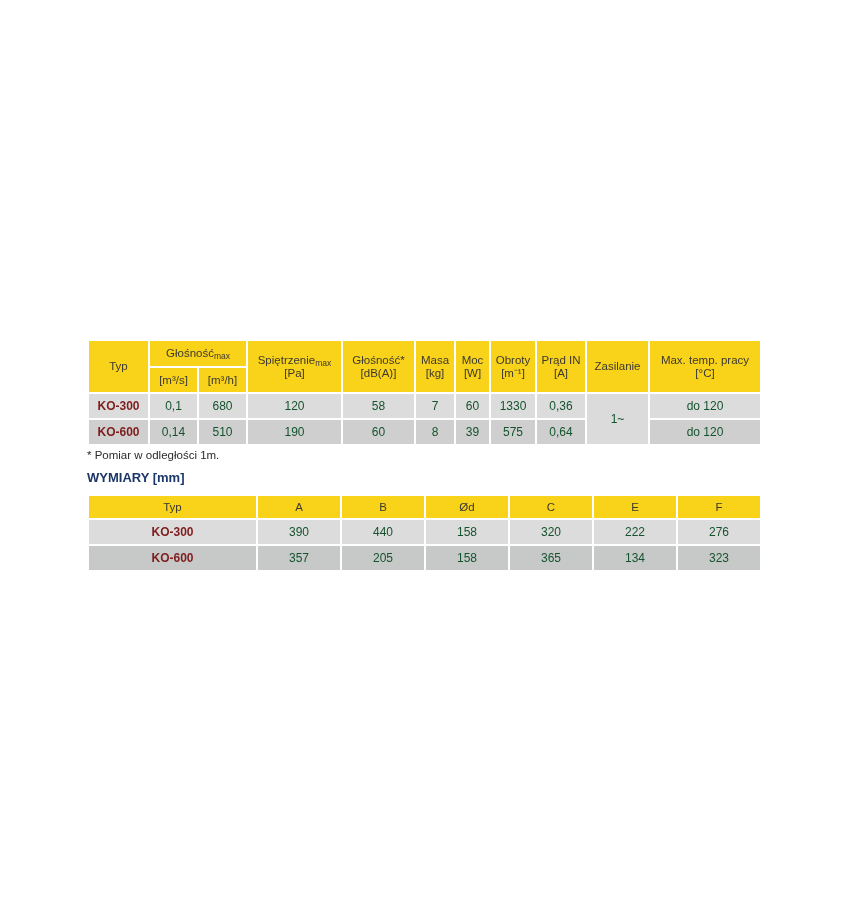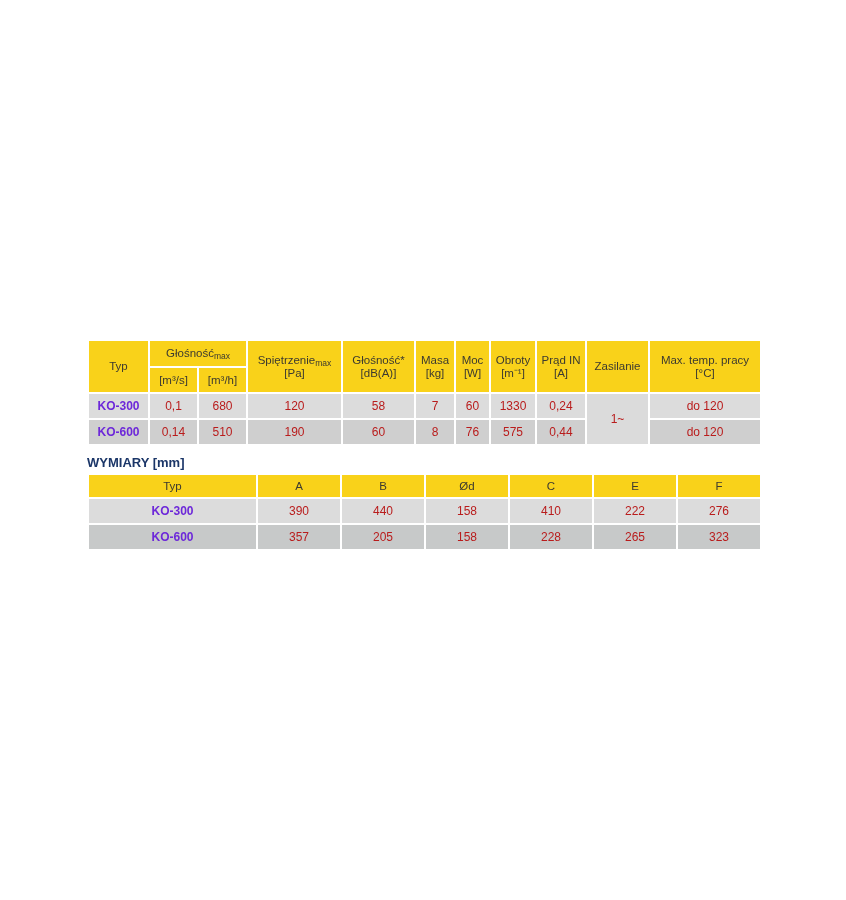--- a/index.html
+++ b/index.html
@@ -42,42 +42,42 @@
   }
   
   .spec thead tr.h1 { height: 27px; }
   .spec thead tr.h2 { height: 26px; }
   .spec tbody tr   { height: 26px; }
   .dim  thead tr   { height: 24px; }
   .dim  tbody tr   { height: 26px; }
   
   td {
     font-size: 12px;
-    color: #b91c1c;
+    color: #14532d;
   }
   .spec tr.row-light td { background: #dcdcdc; }
   .spec tr.row-dark  td { background: #cfcfcf; }
   .dim  tr.row-light td { background: #dcdcdc; }
   .dim  tr.row-dark  td { background: #c7c9c9; }
-  td.typ { font-weight: bold; color: #6d28d9; text-align: center; }
+  td.typ { font-weight: bold; color: #7f1d1d; text-align: center; }
   td.zas { background: #dbdbdb !important; }
   sub {
     font-size: 8.5px;
     vertical-align: -2px;
     line-height: 0;
   }
   .footnote {
     margin-top: 3px;
     font-size: 11.5px;
     color: #2b2b2b;
     text-align: left;
   }
   .dim-title {
     margin-top: 9px;
-    margin-bottom: 3px;
+    margin-bottom: 9px;
     font-size: 13px;
     font-weight: bold;
     color: #1b3668;
     text-align: left;
   }
 </style>
 </head>
 <body>
 
 <div class="content">
@@ -138,39 +138,40 @@
     <tbody>
       <tr class="row-light">
         <td class="typ">KO-300</td>
         <td>0,1</td>
         <td>680</td>
         <td>120</td>
         <td>58</td>
         <td>7</td>
         <td>60</td>
         <td>1330</td>
-        <td>0,24</td>
+        <td>0,36</td>
         <td class="zas" rowspan="2">1~</td>
         <td>do 120</td>
       </tr>
       <tr class="row-dark">
         <td class="typ">KO-600</td>
         <td>0,14</td>
         <td>510</td>
         <td>190</td>
         <td>60</td>
         <td>8</td>
-        <td>76</td>
+        <td>39</td>
         <td>575</td>
-        <td>0,44</td>
+        <td>0,64</td>
         <td>do 120</td>
       </tr>
     </tbody>
   </table>
 
+  <div class="footnote">* Pomiar w odległości 1m.</div>
 
   <div class="dim-title">WYMIARY [mm]</div>
 
   <table class="dim">
     <colgroup>
       <col style="width:169px">
         <col style="width:84px">
         <col style="width:84px">
       <col style="width:84px">
         <col style="width:84px">
@@ -187,29 +188,29 @@
         <th>E</th>
         <th>F</th>
       </tr>
     </thead>
     <tbody>
       <tr class="row-light">
         <td class="typ">KO-300</td>
         <td>390</td>
         <td>440</td>
         <td>158</td>
-        <td>410</td>
+        <td>320</td>
         <td>222</td>
         <td>276</td>
       </tr>
       <tr class="row-dark">
         <td class="typ">KO-600</td>
         <td>357</td>
         <td>205</td>
         <td>158</td>
-        <td>228</td>
-        <td>265</td>
+        <td>365</td>
+        <td>134</td>
         <td>323</td>
       </tr>
     </tbody>
   </table>
 
 </div>
 
 </body></html>

